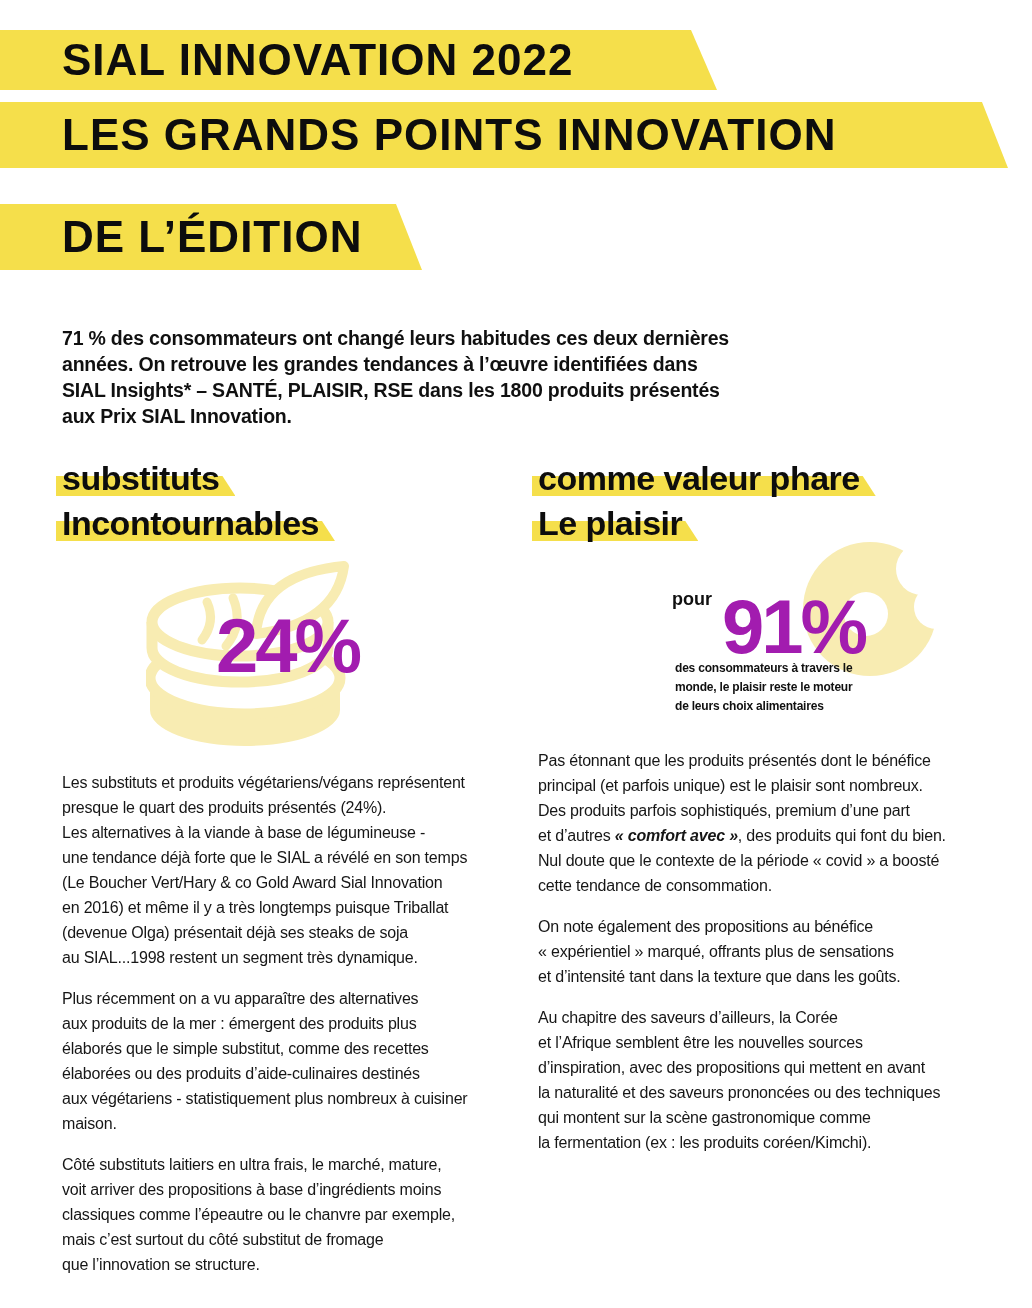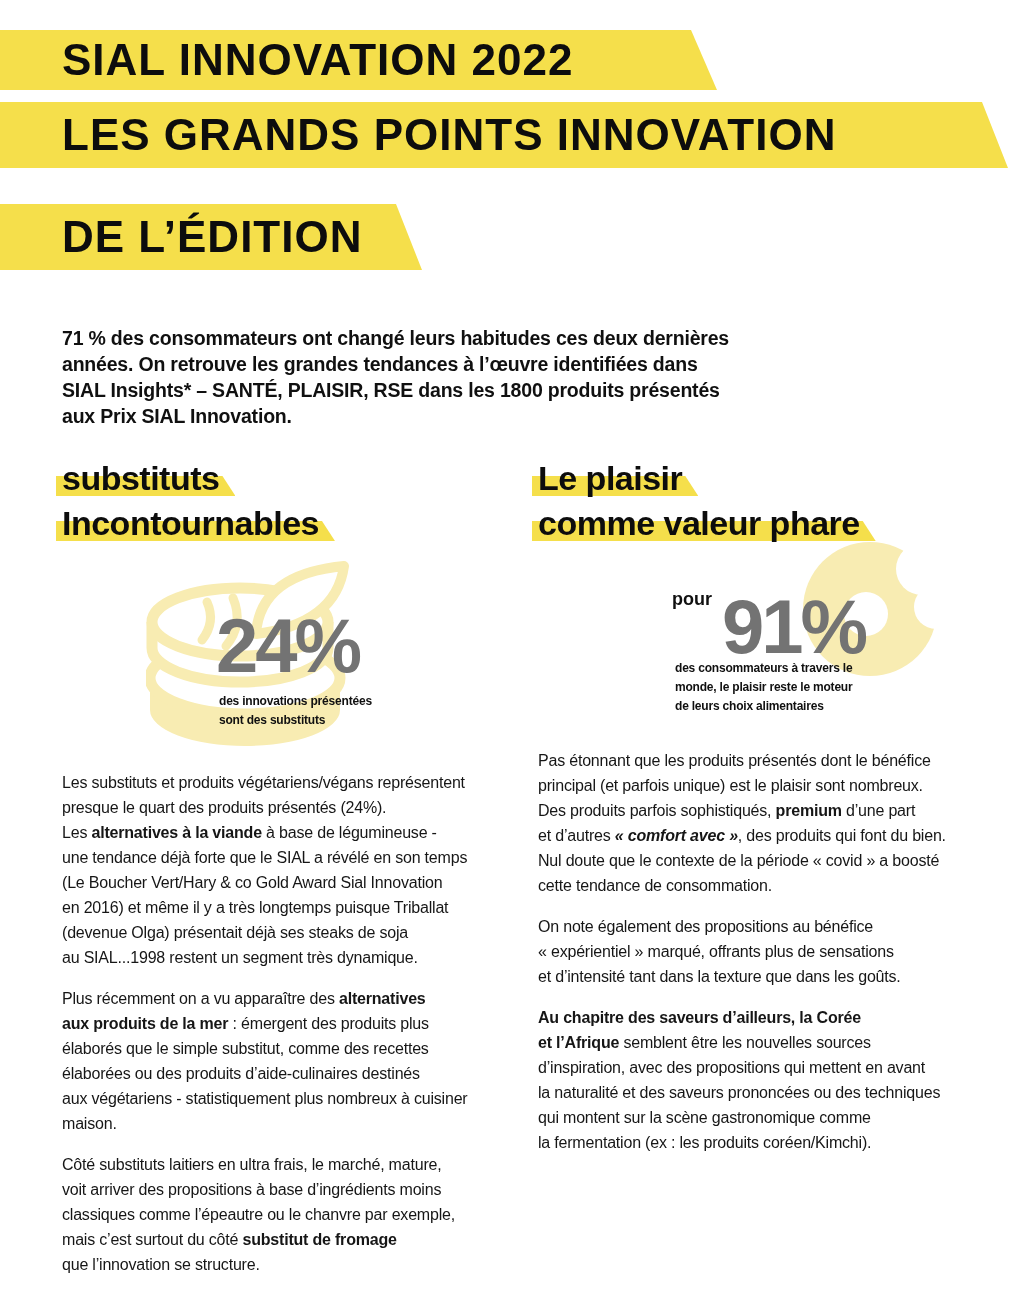--- a/index.html
+++ b/index.html
@@ -29,36 +29,36 @@
   .hl-text::after{content:"";position:absolute;z-index:-1;left:-6px;top:20px;height:20px;
         width:calc(100% + 22px);background:#F5DF4B;
         clip-path:polygon(0 0, calc(100% - 13px) 0, 100% 100%, 0 100%);}
 
   
   .icon{position:absolute;z-index:0;}
   .icon-cheese{left:146px;top:560px;}
   .icon-donut{left:801px;top:540px;}
 
   
-  .stat-num{font-weight:900;font-size:76px;line-height:76px;letter-spacing:-3px;color:#737373;}
+  .stat-num{font-weight:900;font-size:76px;line-height:76px;letter-spacing:-3px;color:#a21caf;}
   .stat-num-left{position:absolute;left:216px;top:608px;z-index:2;}
   .stat-line-right{position:absolute;left:672px;top:589px;display:flex;align-items:flex-start;gap:10px;z-index:2;}
   .stat-prefix{font-size:18px;font-weight:700;}
   .stat-caption{position:absolute;z-index:2;font-size:12px;font-weight:700;line-height:19px;
                 letter-spacing:-0.2px;white-space:pre-line;}
   .caption-left{left:219px;top:692px;}
   .caption-right{left:675px;top:659px;}
 
   
   .body-col{position:absolute;width:508px;font-size:16px;line-height:25px;letter-spacing:-0.2px;
             white-space:pre-line;z-index:2;color:#161616;}
   .body-left{left:62px;top:770px;}
   .body-right{left:538px;top:748px;}
   .body-col p{margin:0 0 16px 0;}
-  .b{font-weight:700;}
+  .b{font-weight:400;}
   .bi{font-weight:700;font-style:italic;}
 </style>
 </head>
 <body>
 
 <div class="page">
 
   <div class="banner banner-1">
     <span>SIAL INNOVATION 2022</span>
   </div>
@@ -72,22 +72,22 @@
   <div class="intro">71 % des consommateurs ont changé leurs habitudes ces deux dernières
 années. On retrouve les grandes tendances à l’œuvre identifiées dans
 SIAL Insights* – SANTÉ, PLAISIR, RSE dans les 1800 produits présentés
 aux Prix SIAL Innovation.</div>
 
   <div class="col-heading heading-left">
       <span class="hl-line"><span class="hl-text">substituts</span></span>
       <span class="hl-line"><span class="hl-text">Incontournables</span></span>
     </div>
   <div class="col-heading heading-right">
+      <span class="hl-line"><span class="hl-text">comme valeur phare</span></span>
       <span class="hl-line"><span class="hl-text">Le plaisir</span></span>
-      <span class="hl-line"><span class="hl-text">comme valeur phare</span></span>
     </div>
 
   <svg class="icon icon-cheese" width="212" height="190" viewBox="0 0 212 190">
     <path d="M4 118 v32 a95,36 0 0,0 190,0 v-32 a95,36 0 0,1 -190,0 z" fill="#F8ECB2"></path>
     <ellipse cx="99" cy="118" rx="95" ry="36" fill="#ffffff" stroke="#F8ECB2" stroke-width="11"></ellipse>
     <path d="M6 62 v26 a88,34 0 0,0 176,0 v-26 z" fill="#ffffff"></path>
     <path d="M6 62 v26 a88,34 0 0,0 176,0 v-26" fill="none" stroke="#F8ECB2" stroke-width="11"></path>
     <ellipse cx="94" cy="62" rx="88" ry="34" fill="#ffffff" stroke="#F8ECB2" stroke-width="11"></ellipse>
     <path d="M56 80 q14 -18 5 -38" fill="none" stroke="#F8ECB2" stroke-width="9" stroke-linecap="round"></path>
     <path d="M80 86 q18 -22 7 -48" fill="none" stroke="#F8ECB2" stroke-width="9" stroke-linecap="round"></path>
@@ -95,22 +95,20 @@
   </svg>
 
   <svg class="icon icon-donut" width="138" height="138" viewBox="0 0 138 138">
     <circle cx="69" cy="69" r="67" fill="#F8ECB2"></circle>
     <circle cx="121" cy="29" r="26" fill="#ffffff"></circle>
     <circle cx="135" cy="67" r="22" fill="#ffffff"></circle>
     <circle cx="65" cy="74" r="22" fill="#ffffff"></circle>
   </svg>
 
   <div class="stat-num stat-num-left">24%</div>
-  <div class="stat-caption caption-left">des innovations présentées
-sont des substituts</div>
 
   <div class="stat-line-right">
     <span class="stat-prefix">pour</span>
     <span class="stat-num">91%</span>
   </div>
   <div class="stat-caption caption-right">des consommateurs à travers le
 monde, le plaisir reste le moteur
 de leurs choix alimentaires</div>
 
   <div class="body-col body-left"><p><span class="">Les substituts et produits végétariens/végans représentent

